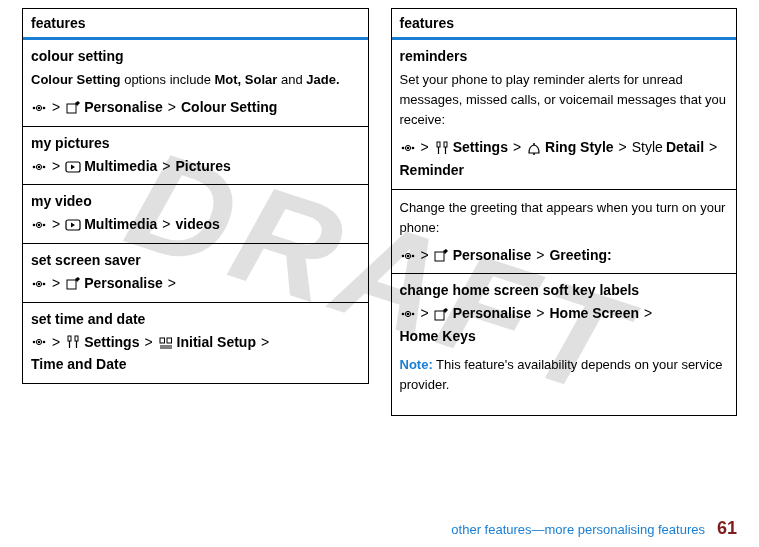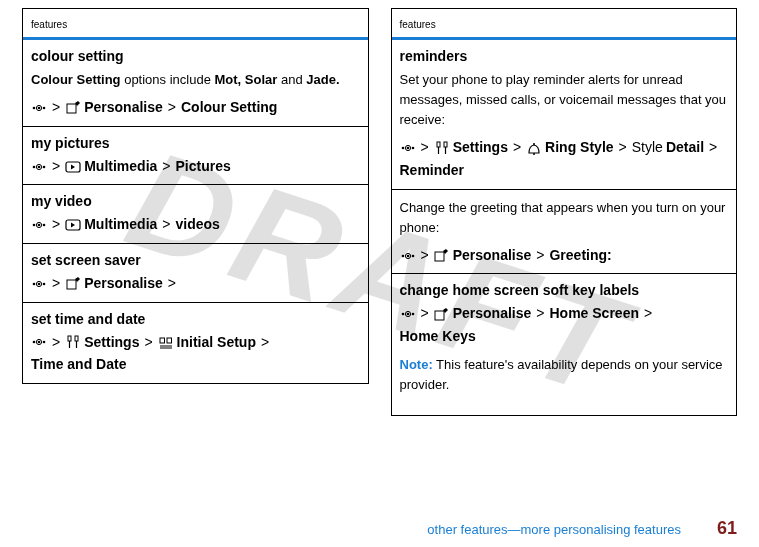--- a/index.html
+++ b/index.html
@@ -34,22 +34,22 @@
 }
 .col {
   flex: 1;
   border: 1px solid #000;
 }
 .header-row {
   border-bottom: 3px solid #1a7fd4;
   padding: 5px 8px 5px 8px;
 }
 .header-text {
-  font-weight: normal;
-  font-size: 10px;
+  font-weight: bold;
+  font-size: 14px;
 }
 .feature-cell {
   border-bottom: 1px solid #000;
   padding: 8px 8px 8px 8px;
 }
 .feature-cell:last-child { border-bottom: none; }
 .feature-title {
   font-weight: bold;
   font-size: 14px;
   margin-bottom: 6px;
@@ -81,21 +81,21 @@
   height: 14px;
   vertical-align: middle;
 }
 .note-blue { color: #1a7fd4; font-weight: bold; }
 .footer {
   position: absolute;
   bottom: 8px;
   right: 22px;
   display: flex;
   align-items: baseline;
-  gap: 36px;
+  gap: 12px;
   z-index: 1;
 }
 .footer-title {
   color: #1a7fd4;
   font-size: 13px;
 }
 .page-num {
   font-weight: bold;
   font-size: 18px;
   color: #7f1d1d;

